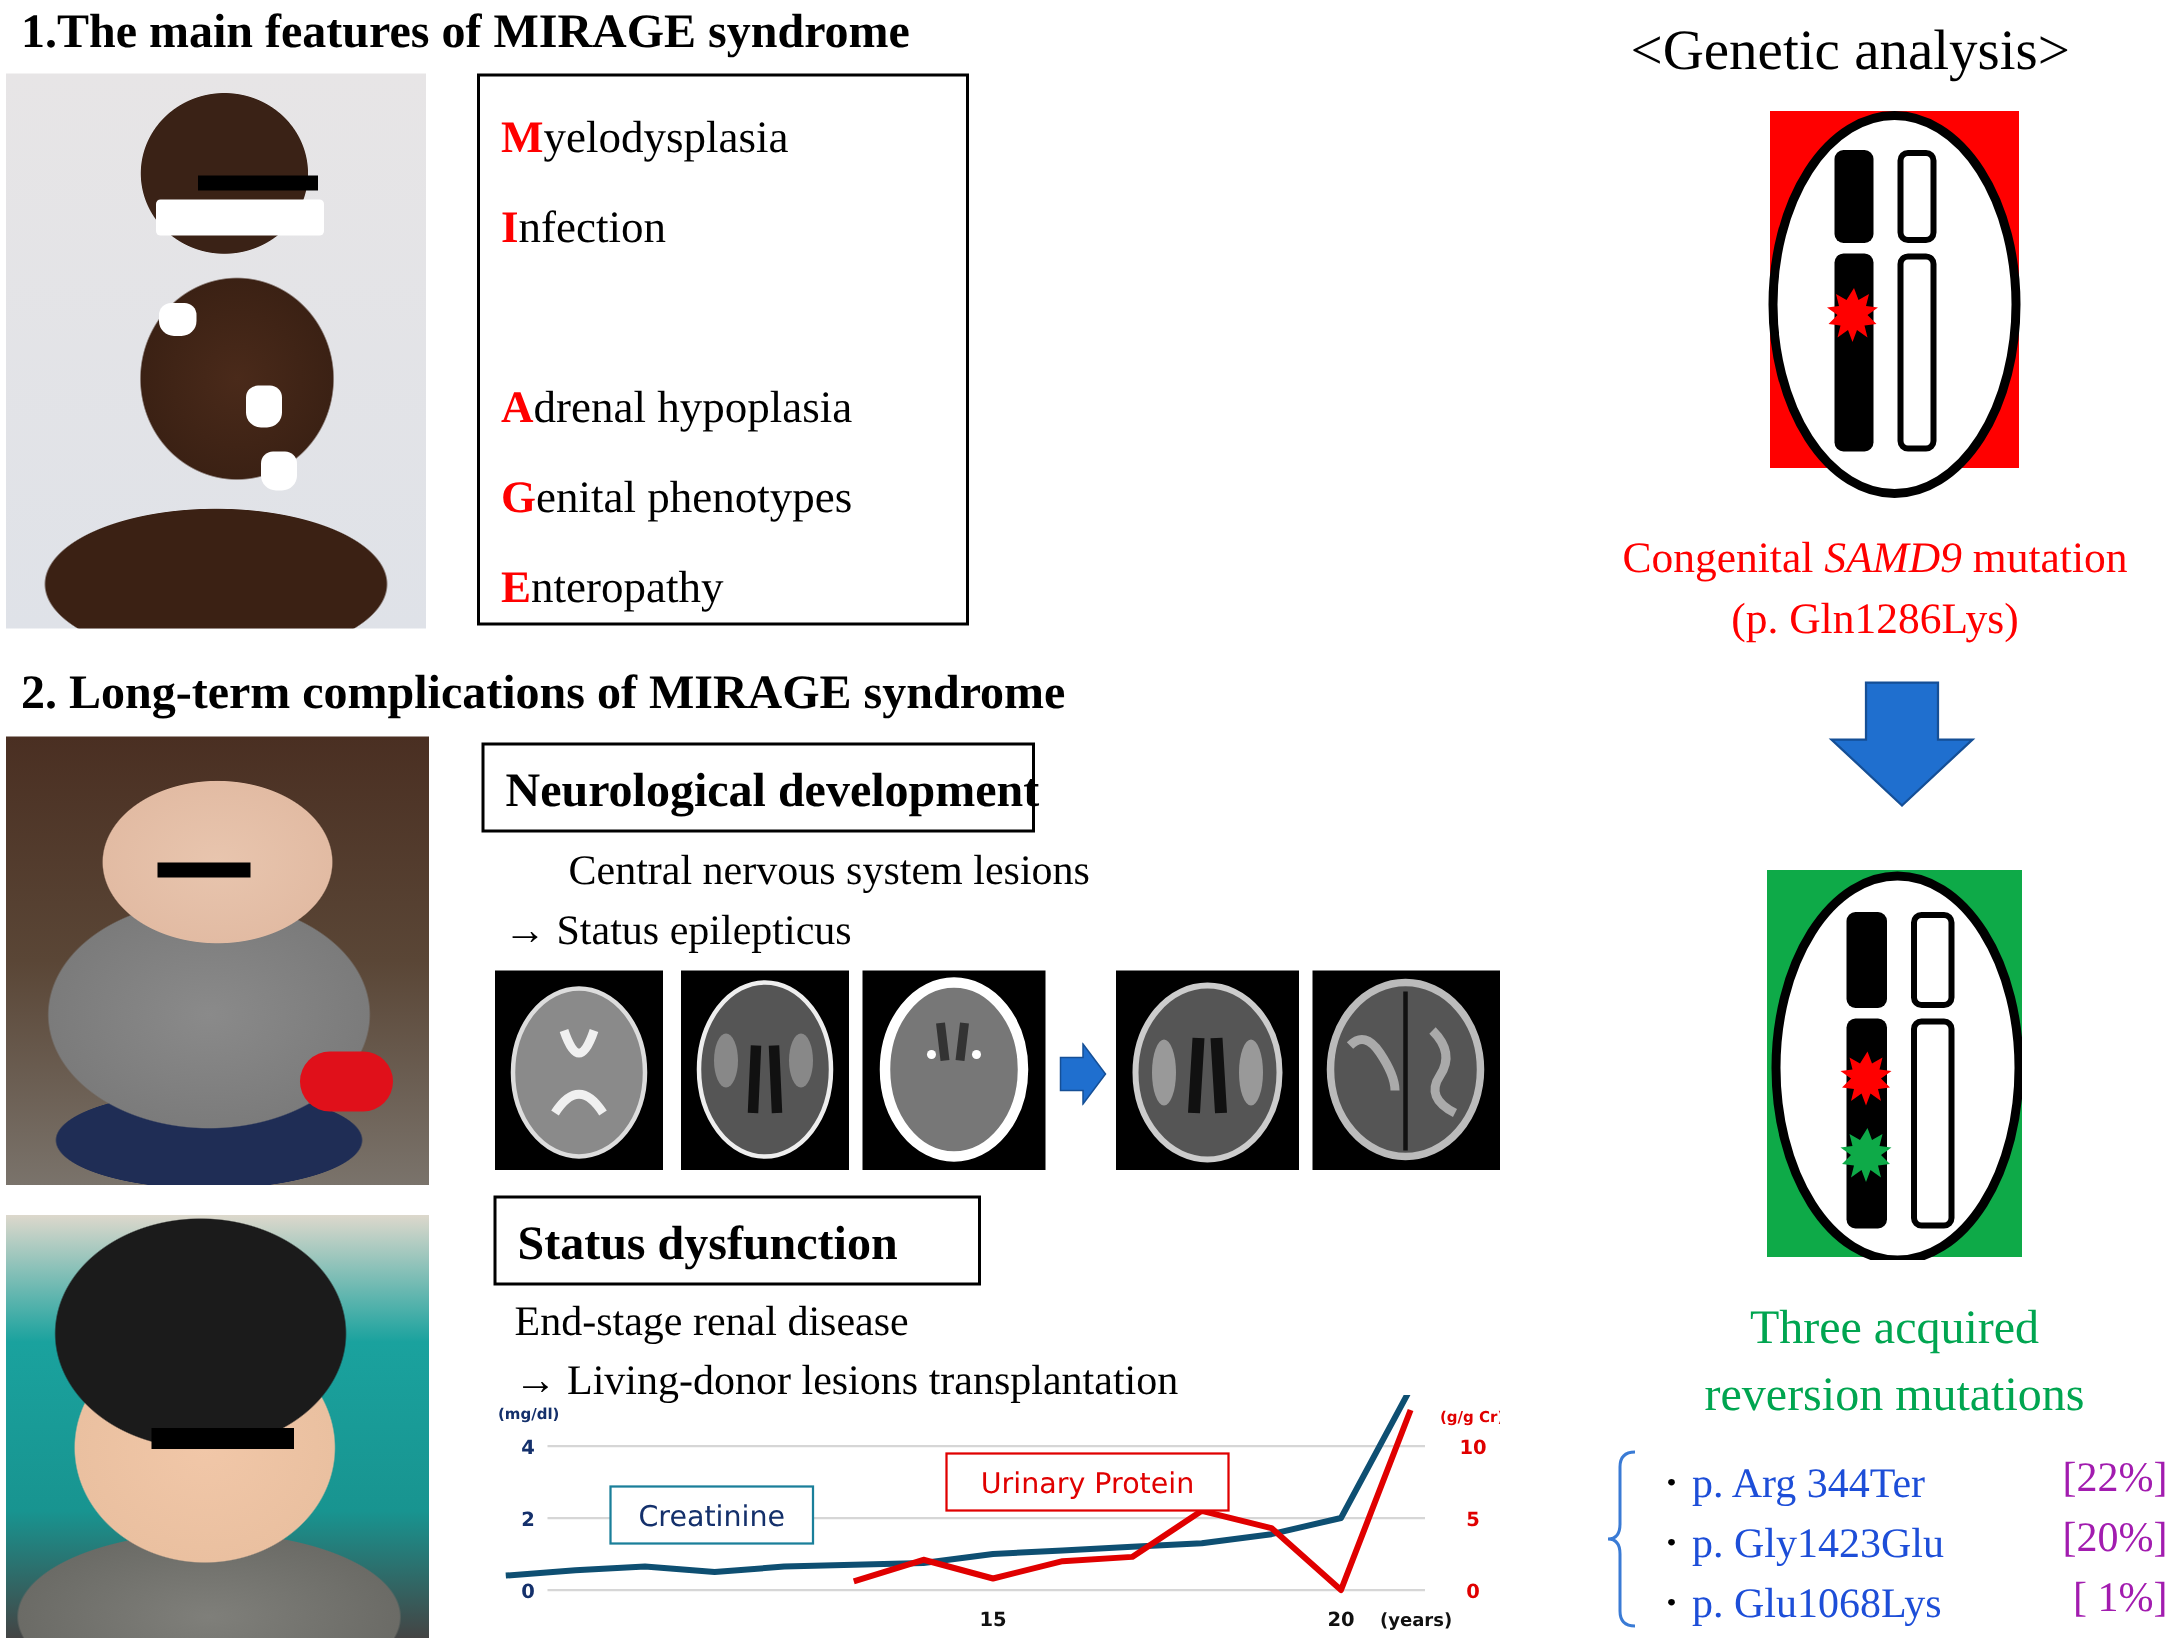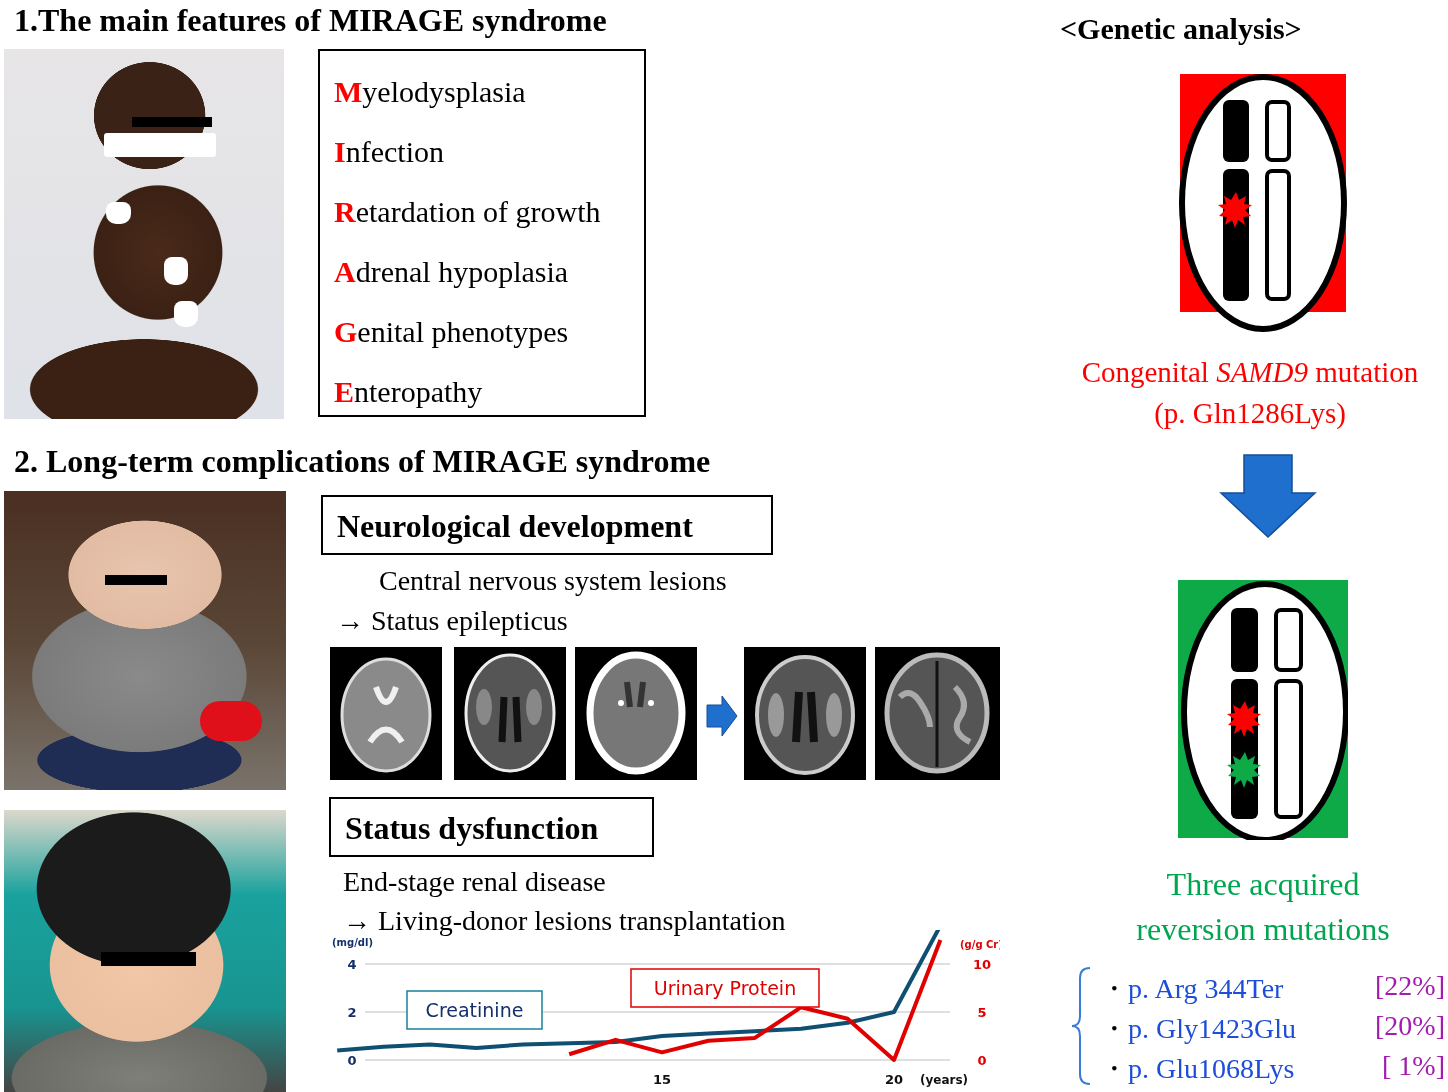--- a/index.html
+++ b/index.html
@@ -10,21 +10,21 @@
   .photo { position: absolute; overflow: hidden; }
   .bar-censor { position: absolute; background: #000; }
   .mirage-box { position: absolute; left: 318px; top: 49px; width: 328px; height: 368px;
                 border: 2px solid #000; box-sizing: border-box; }
   .mirage-item { position: absolute; left: 14px; font-size: 30px; white-space: nowrap; }
   .mirage-item .first { color: #ff0000; font-weight: bold; }
   .label-box { position: absolute; border: 2px solid #000; box-sizing: border-box;
                font-weight: bold; font-size: 32px; padding-left: 14px; white-space: nowrap; }
   .body-text { position: absolute; font-size: 28px; white-space: nowrap; }
   .mri { position: absolute; top: 647px; height: 133px; background: #000; }
-  .gen-title { position: absolute; left: 1060px; top: 12px; font-weight: bold; font-size: 30px; white-space: nowrap; }
+  .gen-title { position: absolute; left: 1087px; top: 12px; font-weight: normal; font-size: 38px; white-space: nowrap; }
   .red-text { color: #ff0000; font-size: 29px; text-align: center; position: absolute; white-space: nowrap; }
   .green-text { color: #00a550; font-size: 32px; text-align: center; position: absolute; white-space: nowrap; }
   .mut-row { position: absolute; left: 1100px; font-size: 28px; white-space: nowrap; width: 345px; }
   .mut-row .name { color: #1d4ed8; }
   .mut-row .pct { position: absolute; right: 0; color: #a21caf; }
   .chart-text { font-family: "DejaVu Sans", sans-serif; }
 </style>
 </head>
 <body>
 
@@ -38,21 +38,20 @@
   <div class="bar-censor" style="left:128px; top:68px; width:80px; height:10px;"></div>
   <div class="abs" style="left:100px; top:84px; width:112px; height:24px; background:#ffffff; border-radius:3px;"></div>
   <div class="abs" style="left:102px; top:153px; width:25px; height:22px; background:#fff; border-radius:8px 8px 10px 10px;"></div>
   <div class="abs" style="left:160px; top:208px; width:24px; height:28px; background:#fff; border-radius:8px 8px 10px 10px;"></div>
   <div class="abs" style="left:170px; top:252px; width:24px; height:26px; background:#fff; border-radius:8px 8px 10px 10px;"></div>
 </div>
 
 <div class="mirage-box">
   <div class="mirage-item" style="top:24px;"><span class="first">M</span><span>yelodysplasia</span></div>
   <div class="mirage-item" style="top:84px;"><span class="first">I</span><span>nfection</span></div>
-  <div class="mirage-item" style="top:144px;"><span class="first">R</span><span>etardation of growth</span></div>
   <div class="mirage-item" style="top:264px;"><span class="first">G</span><span>enital phenotypes</span></div>
   <div class="mirage-item" style="top:204px;"><span class="first">A</span><span>drenal hypoplasia</span></div>
   <div class="mirage-item" style="top:324px;"><span class="first">E</span><span>nteropathy</span></div>
 </div>
 
 <div class="abs h1" style="left:14px; top:441px;">2. Long-term complications of MIRAGE syndrome</div>
 
 <div class="photo" style="left:4px; top:491px; width:282px; height:299px;
      background: radial-gradient(ellipse 30% 20% at 50% 28%, #e8c5ae 0%, #e2bba3 90%, transparent 91%),
                  radial-gradient(ellipse 42% 28% at 48% 62%, #8a8a8a 0%, #7b7b7b 90%, transparent 91%),
@@ -63,21 +62,21 @@
 </div>
 
 <div class="photo" style="left:4px; top:810px; width:282px; height:282px;
      background: radial-gradient(ellipse 38% 30% at 46% 28%, #1b1b1b 0%, #1b1b1b 90%, transparent 91%),
                  radial-gradient(ellipse 34% 30% at 47% 55%, #f1c7a8 0%, #eac0a0 90%, transparent 91%),
                  radial-gradient(ellipse 50% 22% at 48% 95%, #7f7f7a 0%, #6b6b66 90%, transparent 91%),
                  linear-gradient(180deg, #ddd8cc 0%, #1aa29e 30%, #189490 70%, #444 100%);">
   <div class="bar-censor" style="left:97px; top:142px; width:95px; height:14px;"></div>
 </div>
 
-<div class="label-box" style="left:321px; top:495px; width:452px; height:60px; line-height:58px;">Neurological development</div>
+<div class="label-box" style="left:321px; top:495px; width:369px; height:60px; line-height:58px;">Neurological development</div>
 <div class="body-text" style="left:332px; top:565px;margin-left:47px;">Central nervous system lesions</div>
 <div class="body-text" style="left:336px; top:605px;">→ Status epilepticus</div>
 
 <div class="mri" style="left:330px; width:112px;">
   <svg width="112" height="133">
       <ellipse cx="56" cy="68" rx="44" ry="56" fill="#8a8a8a" stroke="#ddd" stroke-width="3"></ellipse>
       <path d="M46 40 Q56 70 66 40 M40 95 Q56 70 72 95" stroke="#f0f0f0" stroke-width="6" fill="none"></path>
     </svg>
 </div>
 <div class="mri" style="left:454px; width:112px;">

